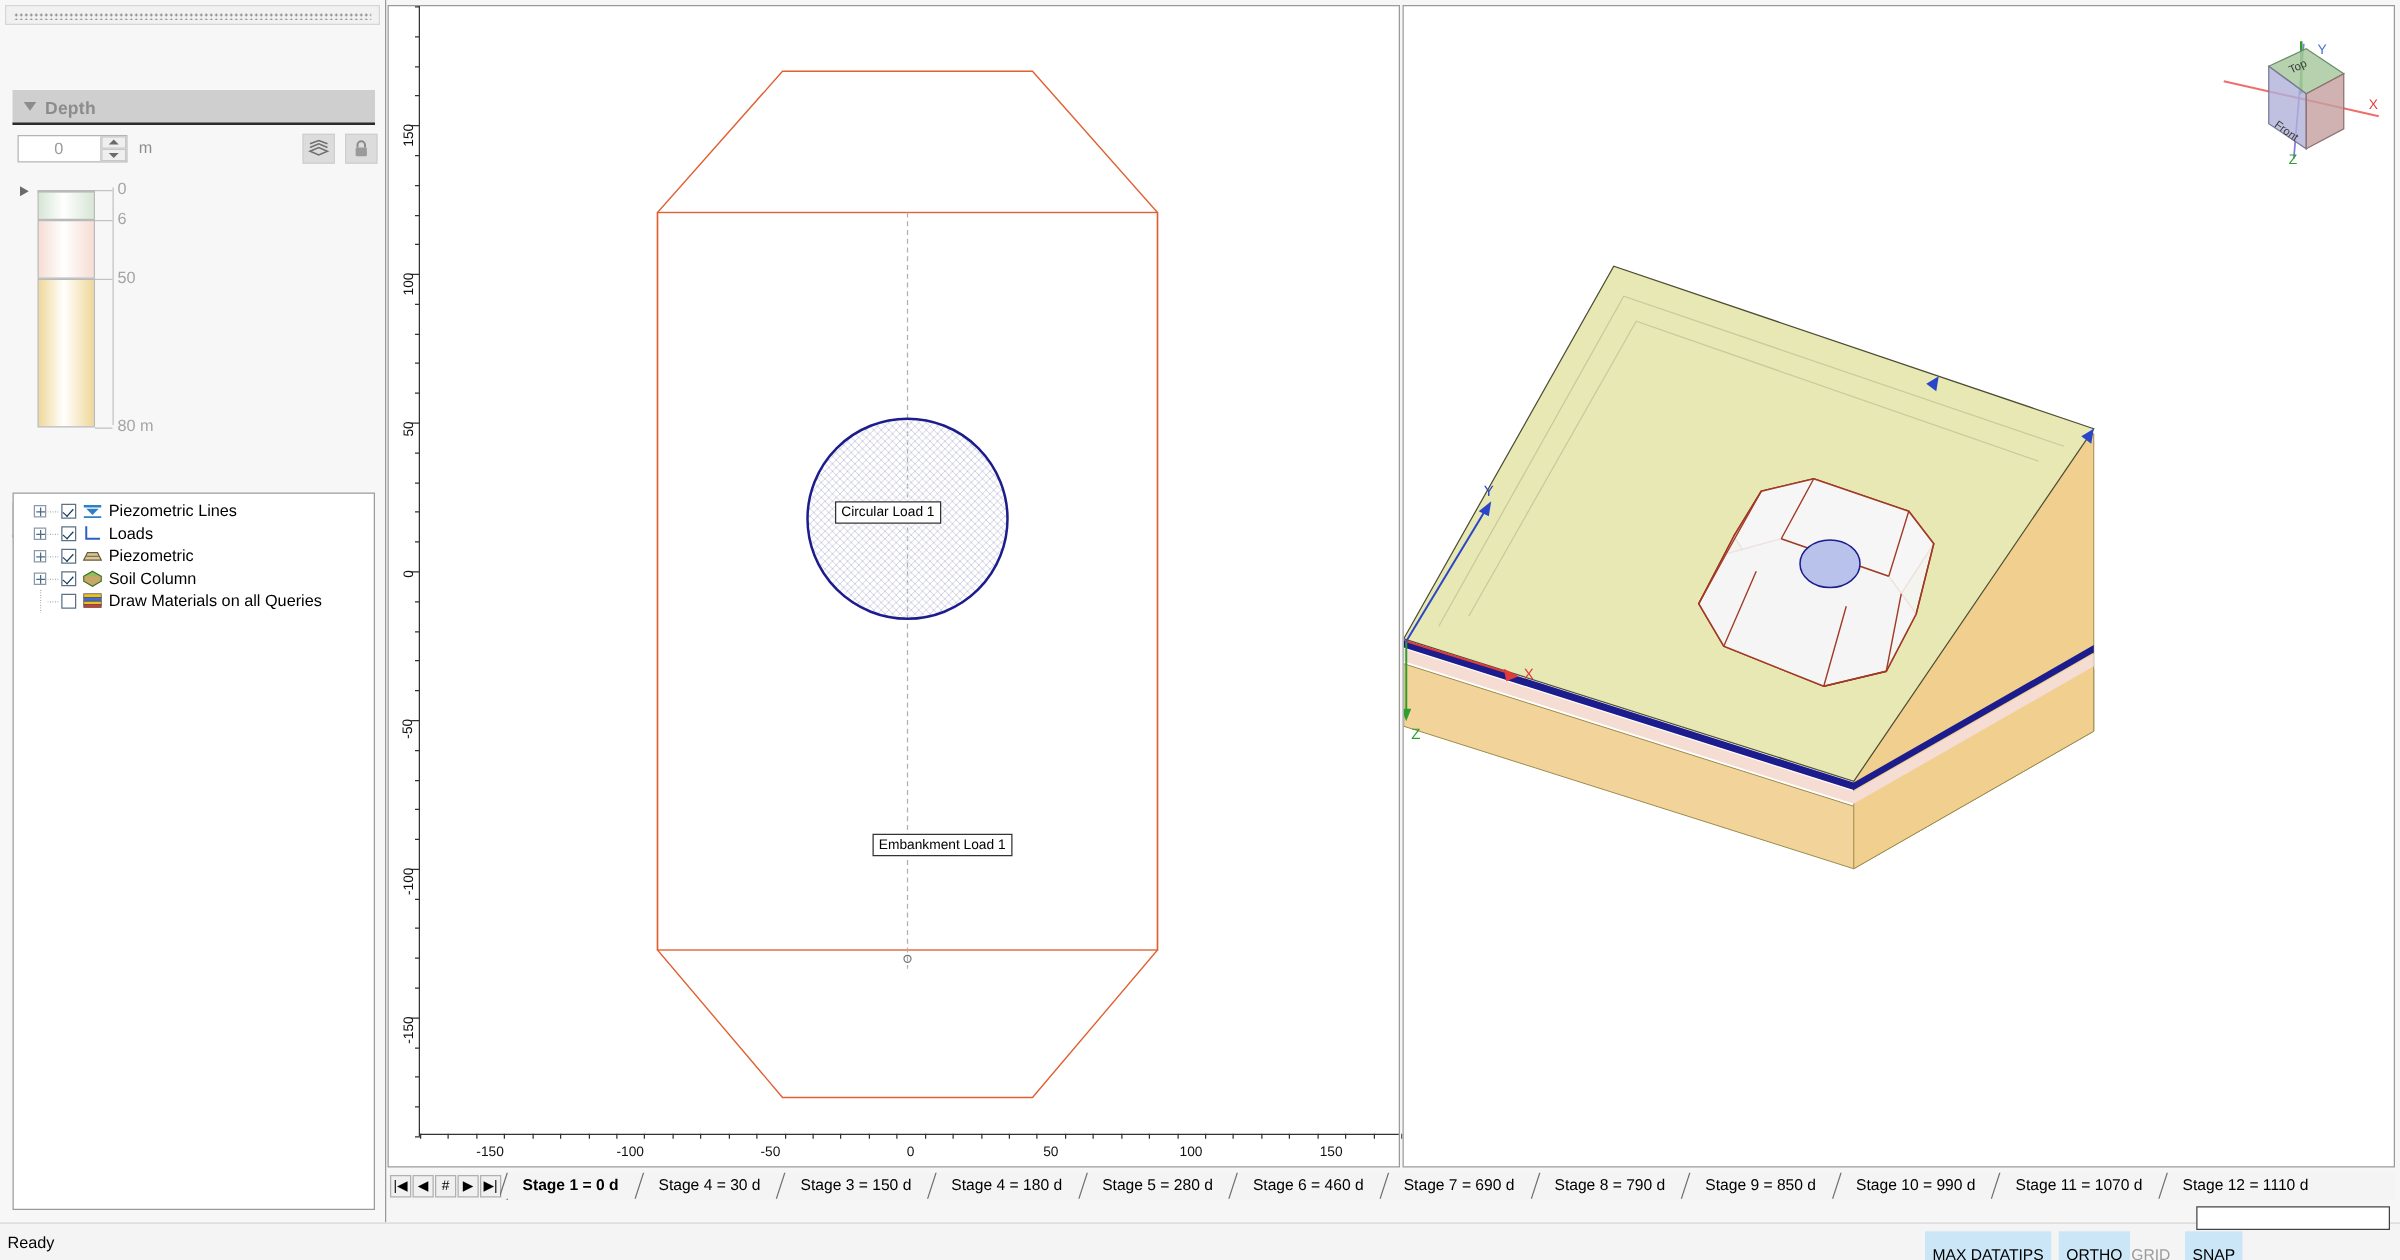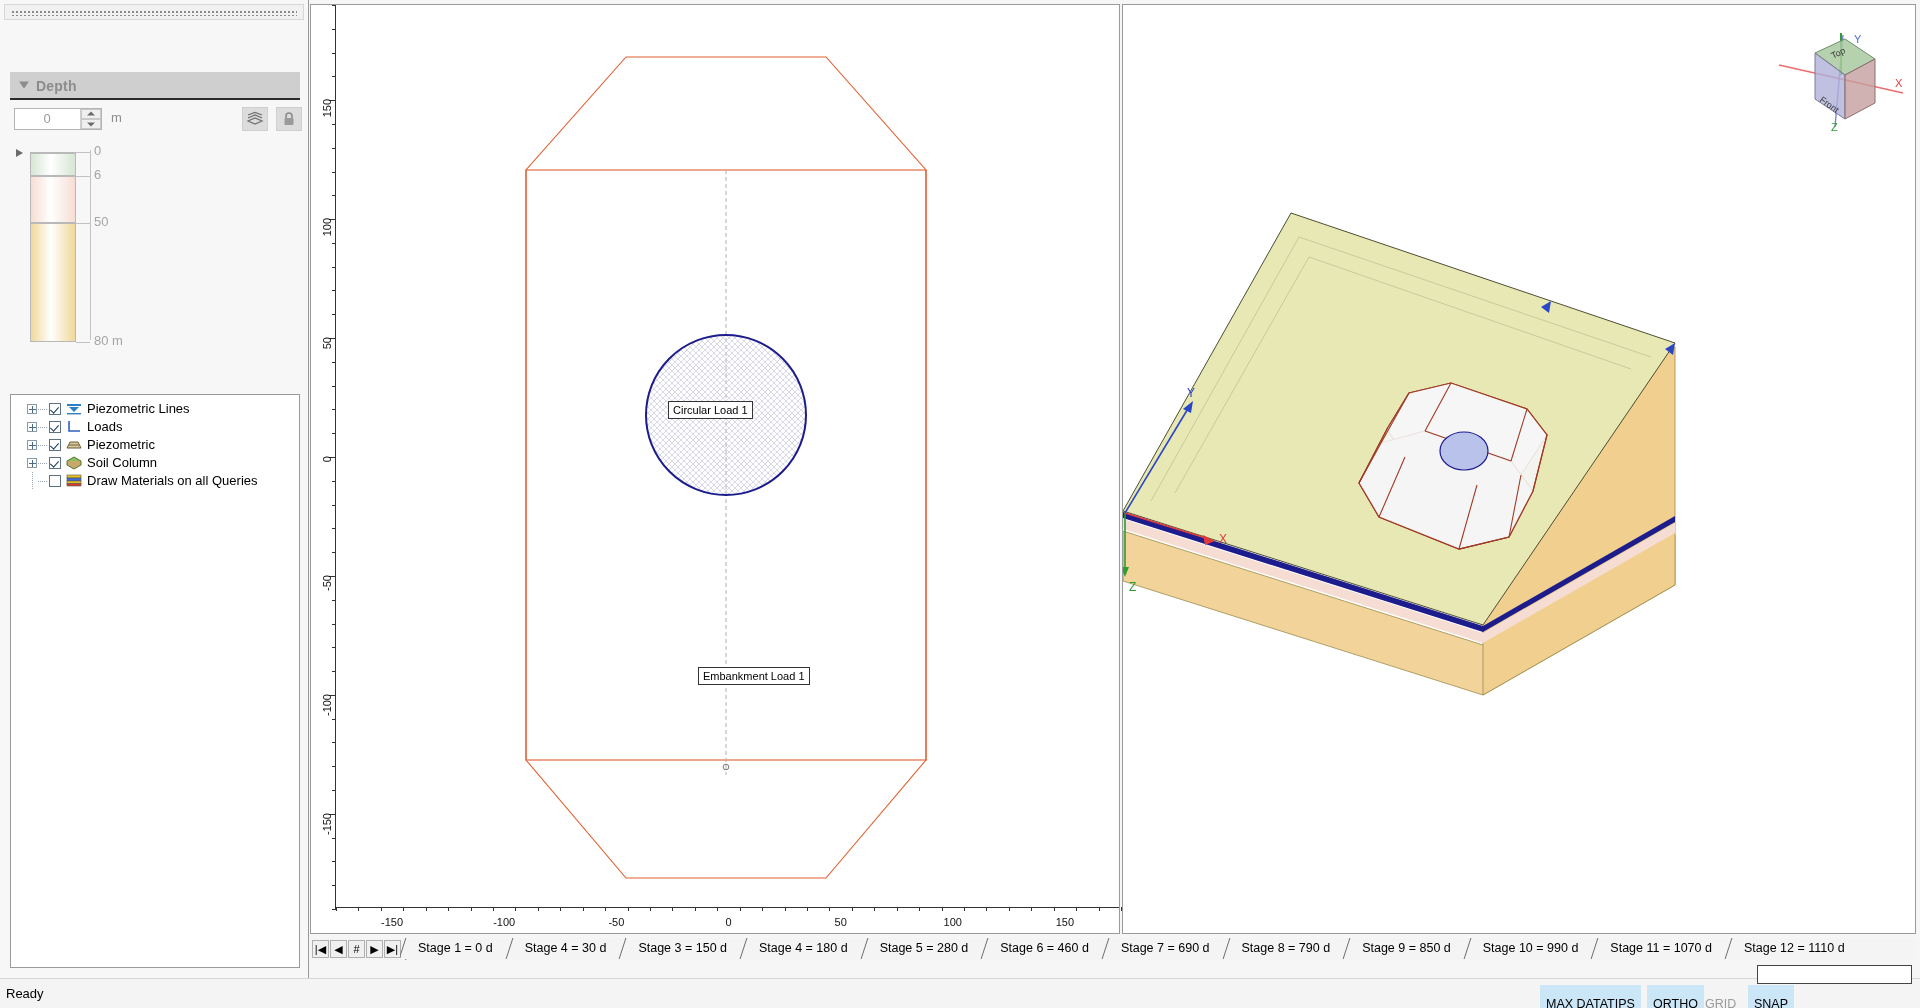--- a/index.html
+++ b/index.html
@@ -92,21 +92,21 @@
 
   
   #stagebar{position:absolute;left:310px;top:938px;width:1606px;height:22px;background:#f4f4f4;}
   .navbtn{position:absolute;top:2px;width:17px;height:18px;background:#f0f0f0;border:1px solid #b0b0b0;
     box-sizing:border-box;font-size:11px;line-height:16px;text-align:center;color:#000;}
   .tabs-scroll{position:absolute;left:90px;top:0;right:0;height:22px;overflow:hidden;}
   .stab{position:relative;float:left;height:21px;line-height:21px;padding:0 14px 0 18px;
     font-size:12.5px;color:#000;white-space:nowrap;}
   .stab::before{content:"";position:absolute;left:2px;top:0;width:12px;height:21px;
     border-left:1px solid #6d6d6d;transform:skewX(-18deg);}
-  .stab.active{font-weight:normal;}
+  .stab.active{font-weight:bold;}
 
   
   #statusbar{position:absolute;left:0;top:978px;width:1920px;height:30px;
     background:#f4f4f4;border-top:1px solid #d6d6d6;box-sizing:border-box;}
   #ready{position:absolute;left:6px;top:7px;font-size:13px;color:#000;}
   #cmdline{position:absolute;left:1757px;top:-14px;width:155px;height:19px;background:#fff;border:1px solid #444;box-sizing:border-box;}
   .sind{position:absolute;top:6px;height:18px;line-height:18px;padding:10px 6px;font-size:12.5px;}
   .sind.on{background:#cbe6f7;color:#000;}
   .sind.off{color:#9b9b9b;}
 </style>

